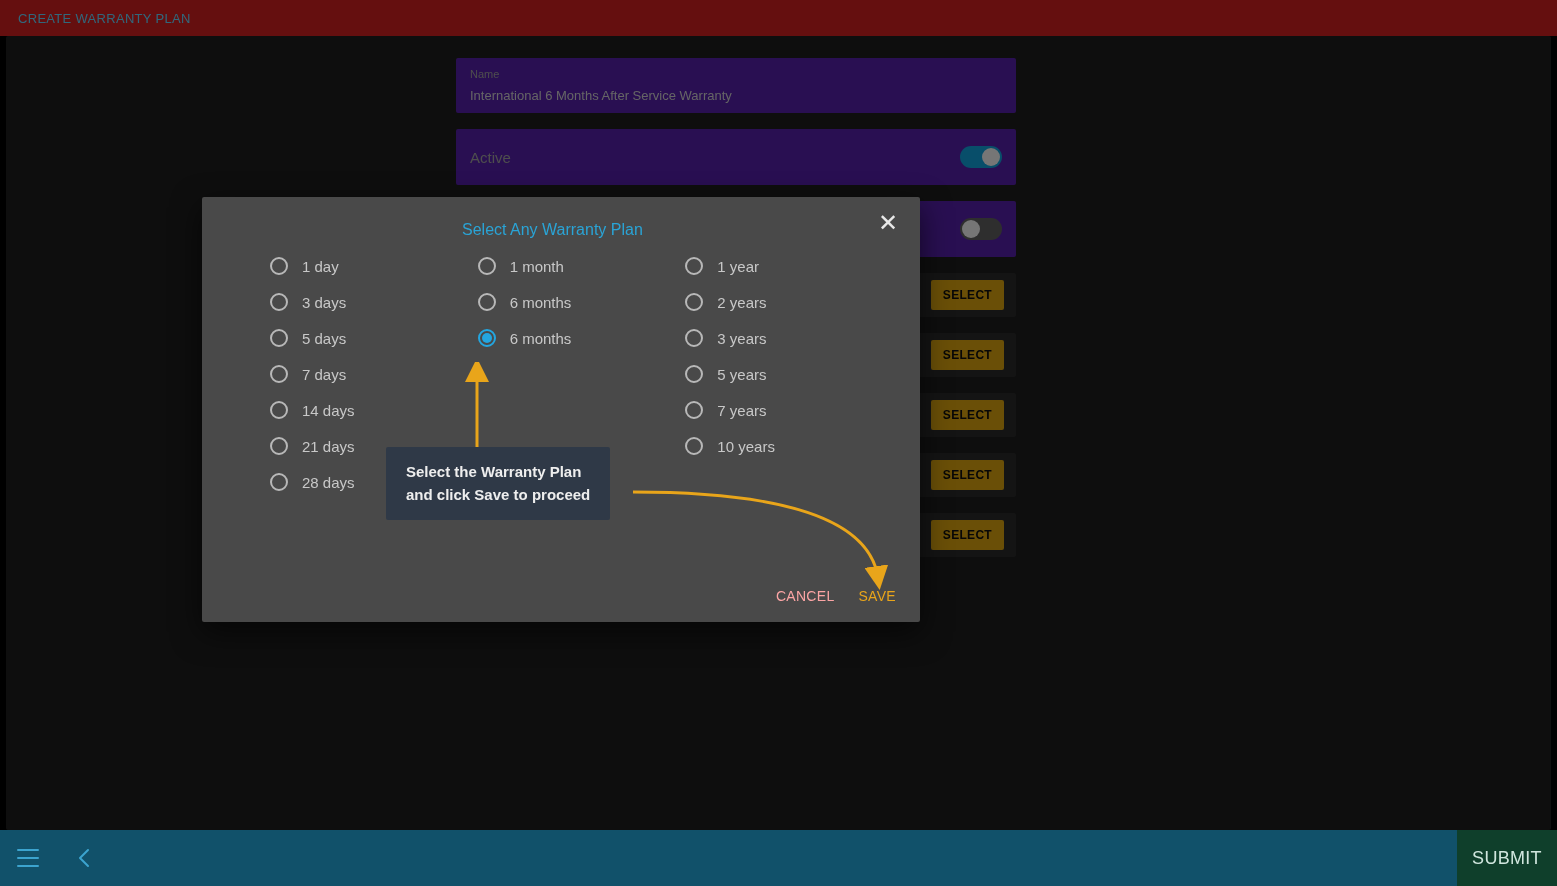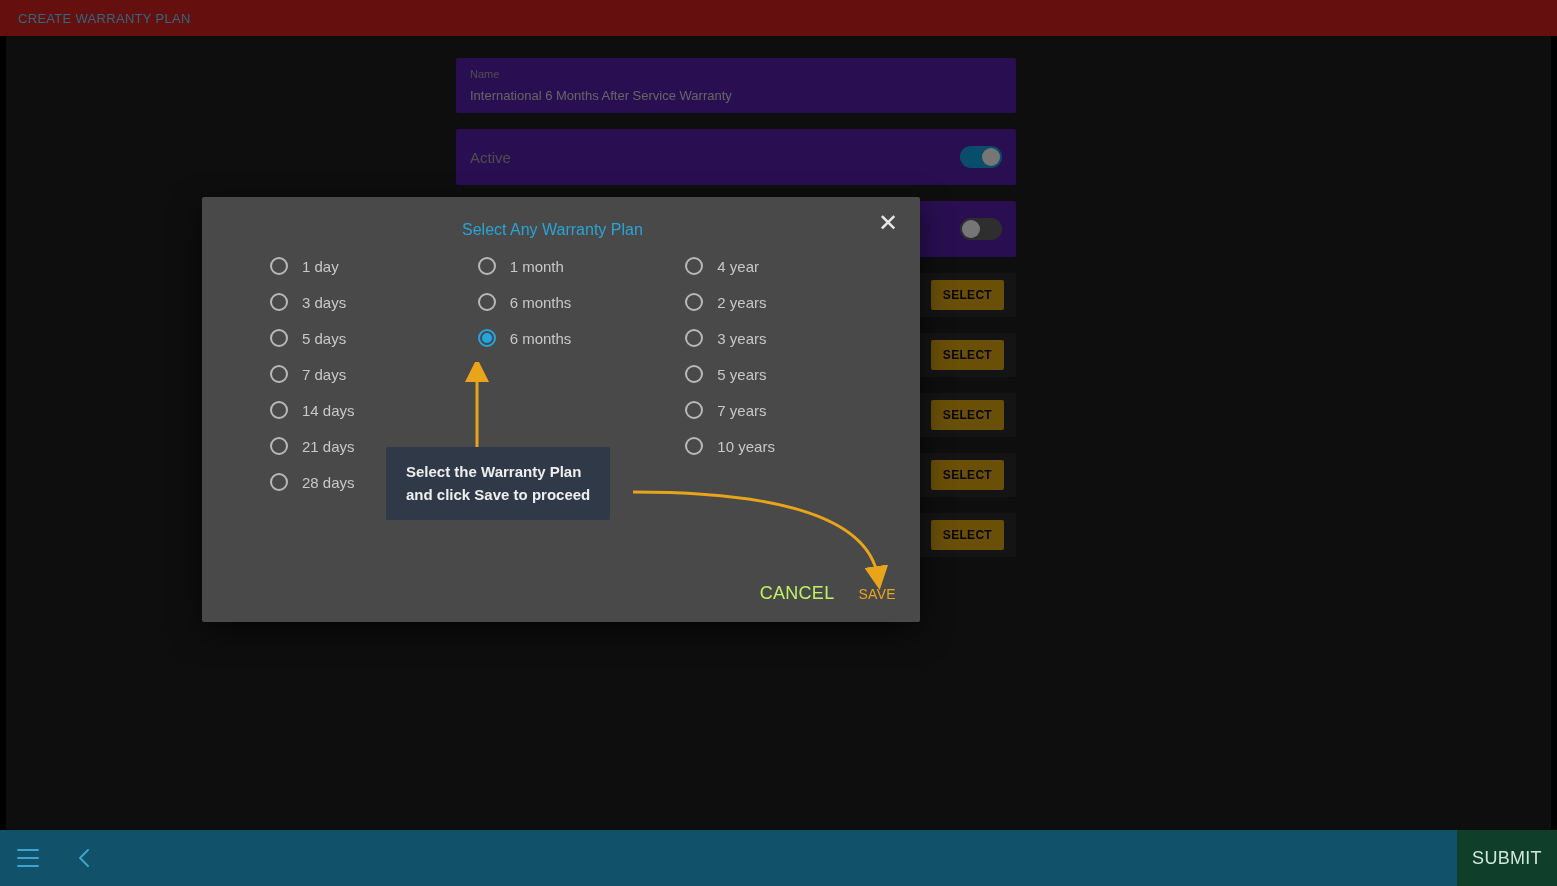--- a/index.html
+++ b/index.html
@@ -33,21 +33,21 @@
   .dialog-close{position:absolute;top:14px;right:22px;cursor:pointer;color:#e8e8e8;font-size:24px;line-height:1;}
   .dialog-title{position:absolute;top:24px;left:260px;color:#2aa4d6;font-size:16px;}
   .radio-cols{position:absolute;top:60px;left:68px;right:40px;display:flex;gap:13px;}
   .radio-col{flex:1;display:flex;flex-direction:column;gap:18px;}
   .radio-item{display:flex;align-items:center;gap:14px;cursor:pointer;}
   .radio-circle{width:18px;height:18px;border:2px solid #b8b8b8;border-radius:50%;display:flex;align-items:center;justify-content:center;}
   .radio-circle.selected{border-color:#23a6e0;}
   .radio-circle.selected::after{content:"";width:10px;height:10px;border-radius:50%;background:#23a6e0;}
   .radio-label{color:#c8c8c8;font-size:15px;}
   .dialog-actions{position:absolute;bottom:18px;right:24px;display:flex;gap:24px;}
-  .btn-cancel{background:none;border:none;color:#bef264;font-size:18px;cursor:pointer;letter-spacing:.3px;}
+  .btn-cancel{background:none;border:none;color:#fca5a5;font-size:14px;cursor:pointer;letter-spacing:.3px;}
   .btn-save{background:none;border:none;color:#e9a51a;font-size:14px;cursor:pointer;letter-spacing:.3px;font-weight:500;}
   .hint-box{position:absolute;left:386px;top:447px;background:#2f3947;padding:14px 20px;border-radius:2px;color:#eeeeee;font-size:15px;font-weight:600;line-height:1.5;max-width:246px;}
   svg.anno{position:absolute;pointer-events:none;}
 </style>
 </head>
 <body>
 
 <div class="app">
   <div class="top-bar">
     <div class="title">CREATE WARRANTY PLAN</div>
@@ -146,21 +146,21 @@
             <div class="radio-label">6 months</div>
           </div>
           <div class="radio-item">
             <div class="radio-circle selected"></div>
             <div class="radio-label">6 months</div>
           </div>
         </div>
         <div class="radio-col">
           <div class="radio-item">
             <div class="radio-circle"></div>
-            <div class="radio-label">4 year</div>
+            <div class="radio-label">1 year</div>
           </div>
           <div class="radio-item">
             <div class="radio-circle"></div>
             <div class="radio-label">2 years</div>
           </div>
           <div class="radio-item">
             <div class="radio-circle"></div>
             <div class="radio-label">3 years</div>
           </div>
           <div class="radio-item">

